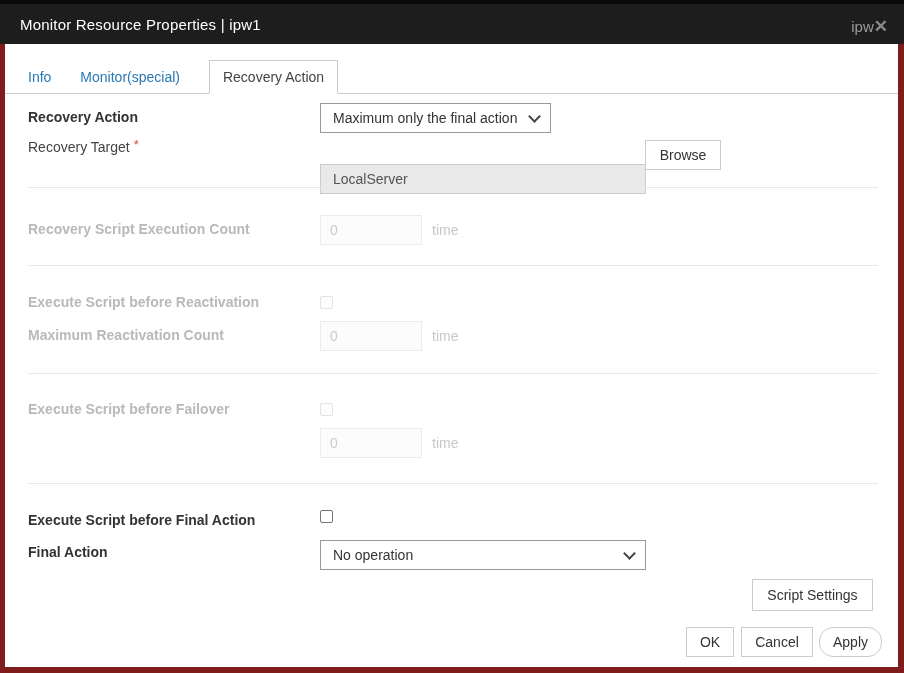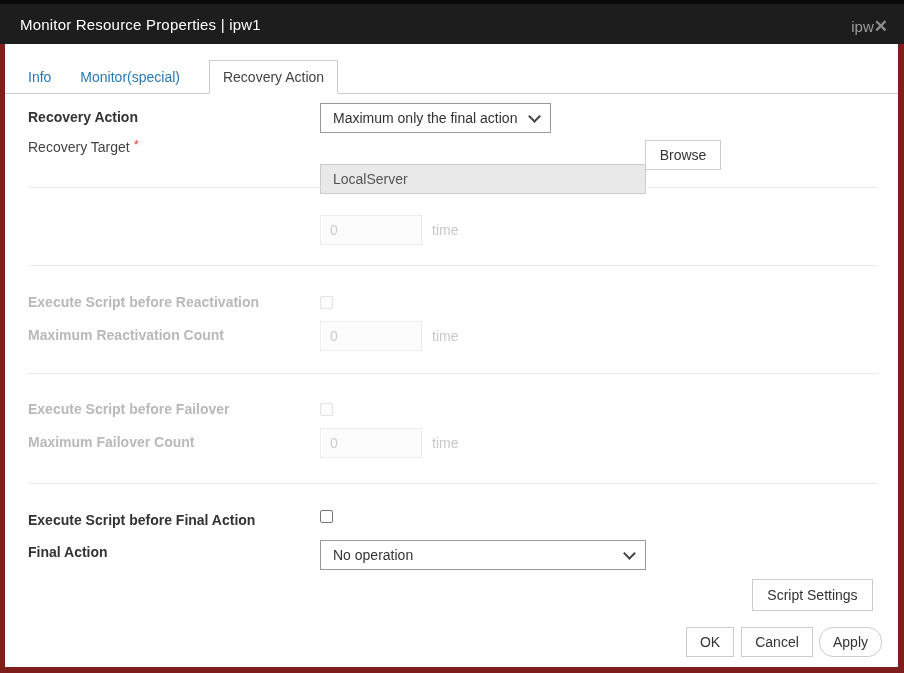--- a/index.html
+++ b/index.html
@@ -104,38 +104,38 @@
     </div>
 
     <div class="label" style="top:95px">
       <span>Recovery Target</span><span class="req">*</span>
     </div>
     <input class="input-ro" readonly="" value="LocalServer" style="">
     <div class="btn" id="btn-browse">Browse</div>
 
     <div class="divider" style="top:143px"></div>
 
+    <div class="label dis" style="top:177px">Recovery Script Execution Count</div>
     <input class="input-dis" style="top: 171px;" disabled="" value="0">
     <div class="unit" style="top:178px">time</div>
 
     <div class="divider" style="top:221px"></div>
 
     <div class="label dis" style="top:250px">Execute Script before Reactivation</div>
     <span class="cb cb-dis" style="top:252px"></span>
 
     <div class="label dis" style="top:283px">Maximum Reactivation Count</div>
     <input class="input-dis" style="top: 277px;" disabled="" value="0">
     <div class="unit" style="top:284px">time</div>
 
     <div class="divider" style="top:329px"></div>
 
     <div class="label dis" style="top:357px">Execute Script before Failover</div>
     <span class="cb cb-dis" style="top:359px"></span>
 
-    <div class="label dis" style="top:390px">Maximum Failover Count</div>
     <input class="input-dis" style="top: 384px;" disabled="" value="0">
     <div class="unit" style="top:391px">time</div>
 
     <div class="divider" style="top:439px"></div>
 
     <div class="label bold" style="top:468px">Execute Script before Final Action</div>
     <span class="cb" style="top:466px"></span>
 
     <div class="label bold" style="top:500px">Final Action</div>
     <div class="selectbox" style="top:496px; width:326px;">

